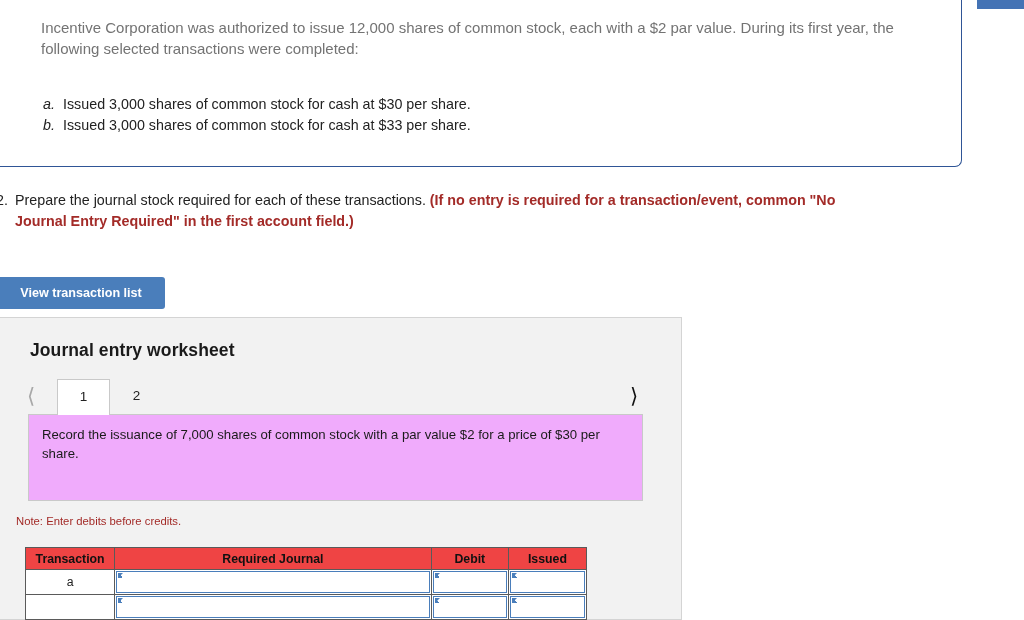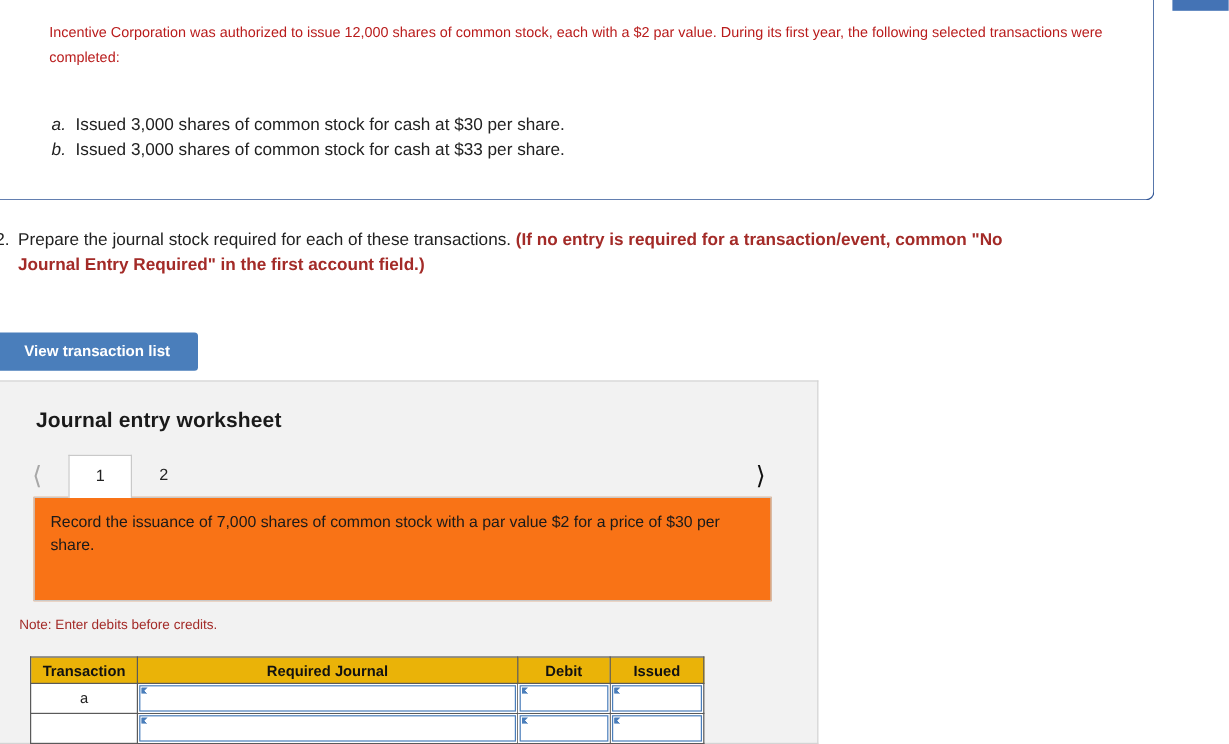--- a/index.html
+++ b/index.html
@@ -41,23 +41,23 @@
     box-sizing: border-box;
     background: #ffffff;
   }
   .question-box-inner {
     position: absolute;
     left: 51px;
     top: 27px;
     width: 880px;
   }
   .stmt-para {
-    font-size: 12px;
+    font-size: 15px;
     line-height: 21px;
-    color: #b91c1c;
+    color: #737373;
     margin: 0;
   }
   .stmt-list {
     margin: 0;
     padding: 0;
     list-style: none;
     margin-top: 35px;
   }
   .stmt-list li {
     font-size: 14.3px;
@@ -195,21 +195,21 @@
     border: none;
   }
 
   
   .record-box {
     position: absolute;
     left: 36px;
     top: 96px;
     width: 615px;
     height: 87px;
-    background: #f97316;
+    background: #f0abfc;
     border: 1px solid #c9c9c9;
     box-sizing: border-box;
     z-index: 2;
   }
   .record-text {
     position: absolute;
     left: 13px;
     top: 10px;
     width: 560px;
     font-size: 13.2px;
@@ -229,21 +229,21 @@
   
   .journal-table {
     position: absolute;
     left: 33px;
     top: 229px;
     width: 562px;
     border-collapse: collapse;
     table-layout: fixed;
   }
   .journal-table th {
-    background: #eab308;
+    background: #ef4444;
     border: 1px solid #5a5a5a;
     font-size: 12.3px;
     font-weight: bold;
     color: #111111;
     height: 21px;
     padding: 0;
     text-align: center;
   }
   .journal-table td {
     border: 1px solid #5a5a5a;

